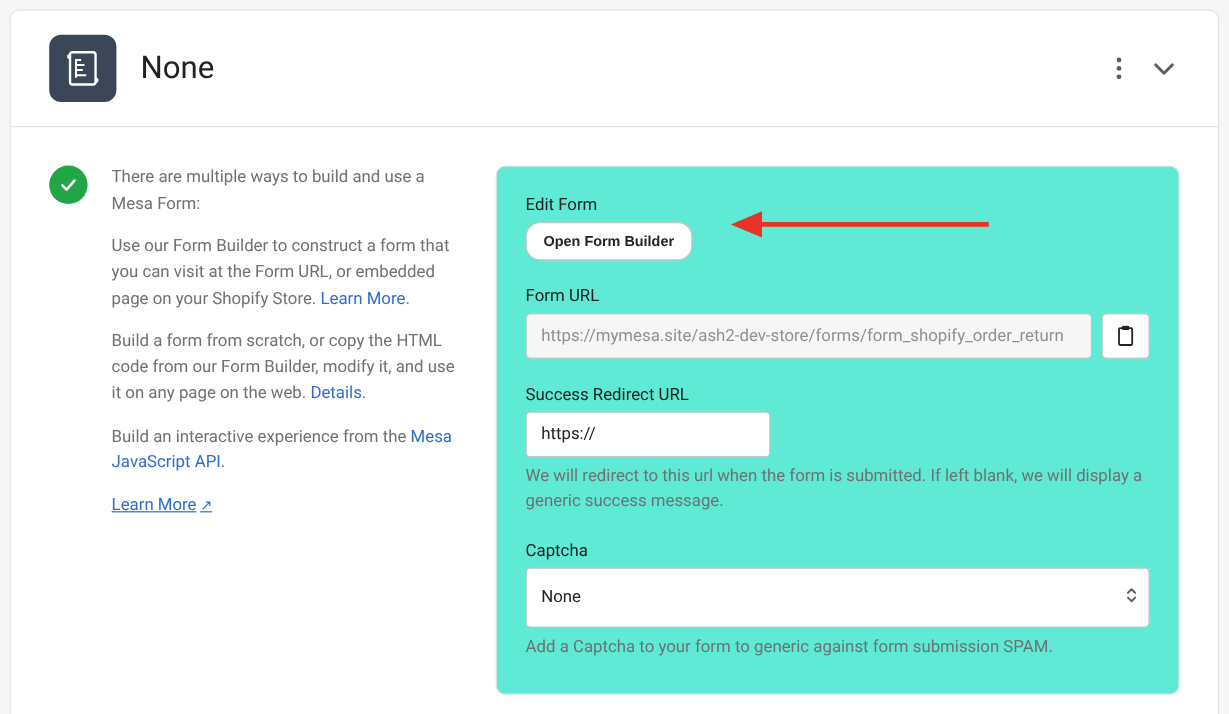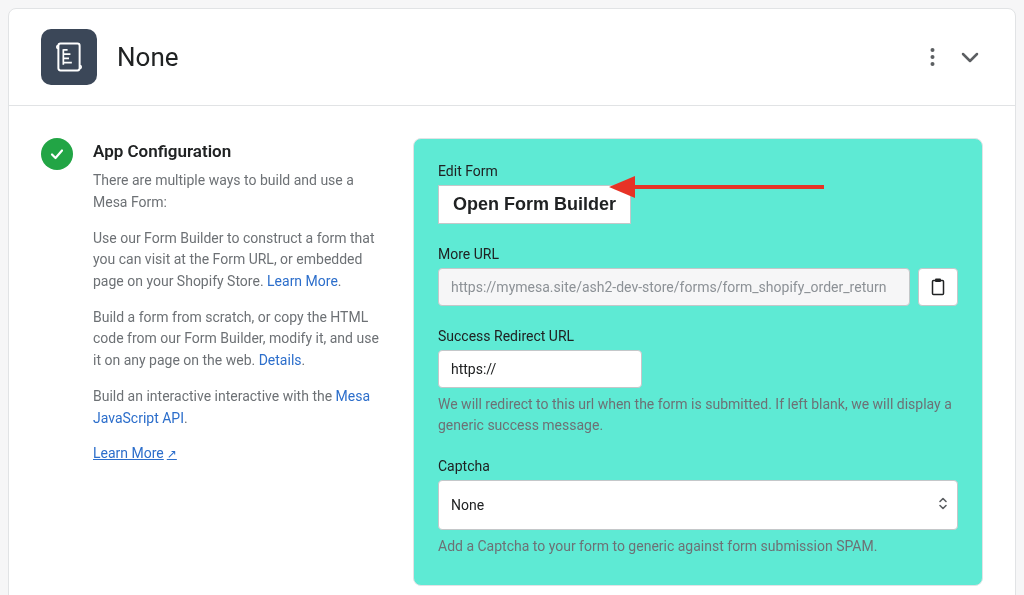--- a/index.html
+++ b/index.html
@@ -116,22 +116,22 @@
       display: block;
       color: #202223;
       font-size: 14px;
       margin-bottom: 6px;
     }
     .btn {
       display: inline-block;
       padding: 8px 14px;
       background: #fff;
       border: 1px solid #c4c7c9;
-      border-radius: 0;
-      font-size: 18px;
+      border-radius: 12px;
+      font-size: 12px;
       font-weight: 600;
       color: #202223;
       cursor: pointer;
     }
     .input-row {
       display: flex;
       gap: 8px;
       align-items: stretch;
     }
     .text-input {
@@ -231,25 +231,24 @@
 
   <div class="content">
 
     <div class="left-col">
       <div class="check-badge">
         <svg width="16" height="16" viewBox="0 0 16 16">
           <path d="M3 8.5 L6.5 12 L13 4.5" stroke="#fff" stroke-width="2.2" fill="none" stroke-linecap="round" stroke-linejoin="round"></path>
         </svg>
       </div>
       <div class="sidebar-text">
-        <div class="sidebar-heading">App Configuration</div>
         <p>There are multiple ways to build and use a Mesa Form:</p>
         <p><span>Use our Form Builder to construct a form that you can visit at the Form URL, or embedded page on your Shopify Store. </span><span class="link">Learn More</span><span>.</span></p>
         <p><span>Build a form from scratch, or copy the HTML code from our Form Builder, modify it, and use it on any page on the web. </span><span class="link">Details</span><span>.</span></p>
-        <p><span>Build an interactive interactive with the </span><span class="link">Mesa JavaScript API</span><span>.</span></p>
+        <p><span>Build an interactive experience from the </span><span class="link">Mesa JavaScript API</span><span>.</span></p>
         <p>
           <span class="link" style="text-decoration: underline;">
             <span>Learn More</span><span class="arrow-out">↗</span>
           </span>
         </p>
       </div>
     </div>
 
     <div class="right-col">
 
@@ -257,21 +256,21 @@
         <label class="field-label">Edit Form</label>
         <button class="btn">Open Form Builder</button>
       </div>
 
       <svg class="red-arrow" width="220" height="36" viewBox="0 0 220 36" style="top:30px; left:195px;">
         <line x1="215" y1="18" x2="20" y2="18" stroke="#e73326" stroke-width="4"></line>
         <polygon points="0,18 26,7 26,29" fill="#e73326"></polygon>
       </svg>
 
       <div class="field-group">
-        <label class="field-label">More URL</label>
+        <label class="field-label">Form URL</label>
         <div class="input-row">
           <input type="text" class="text-input readonly" readonly="" value="https://mymesa.site/ash2-dev-store/forms/form_shopify_order_return" style="">
           <button class="copy-btn">
             <svg width="16" height="18" viewBox="0 0 16 18">
               <rect x="2.5" y="2.5" width="11" height="14" rx="1" stroke="#202223" stroke-width="1.5" fill="none"></rect>
               <rect x="5" y="0.5" width="6" height="3.5" rx="1" fill="#202223"></rect>
             </svg>
           </button>
         </div>
       </div>

